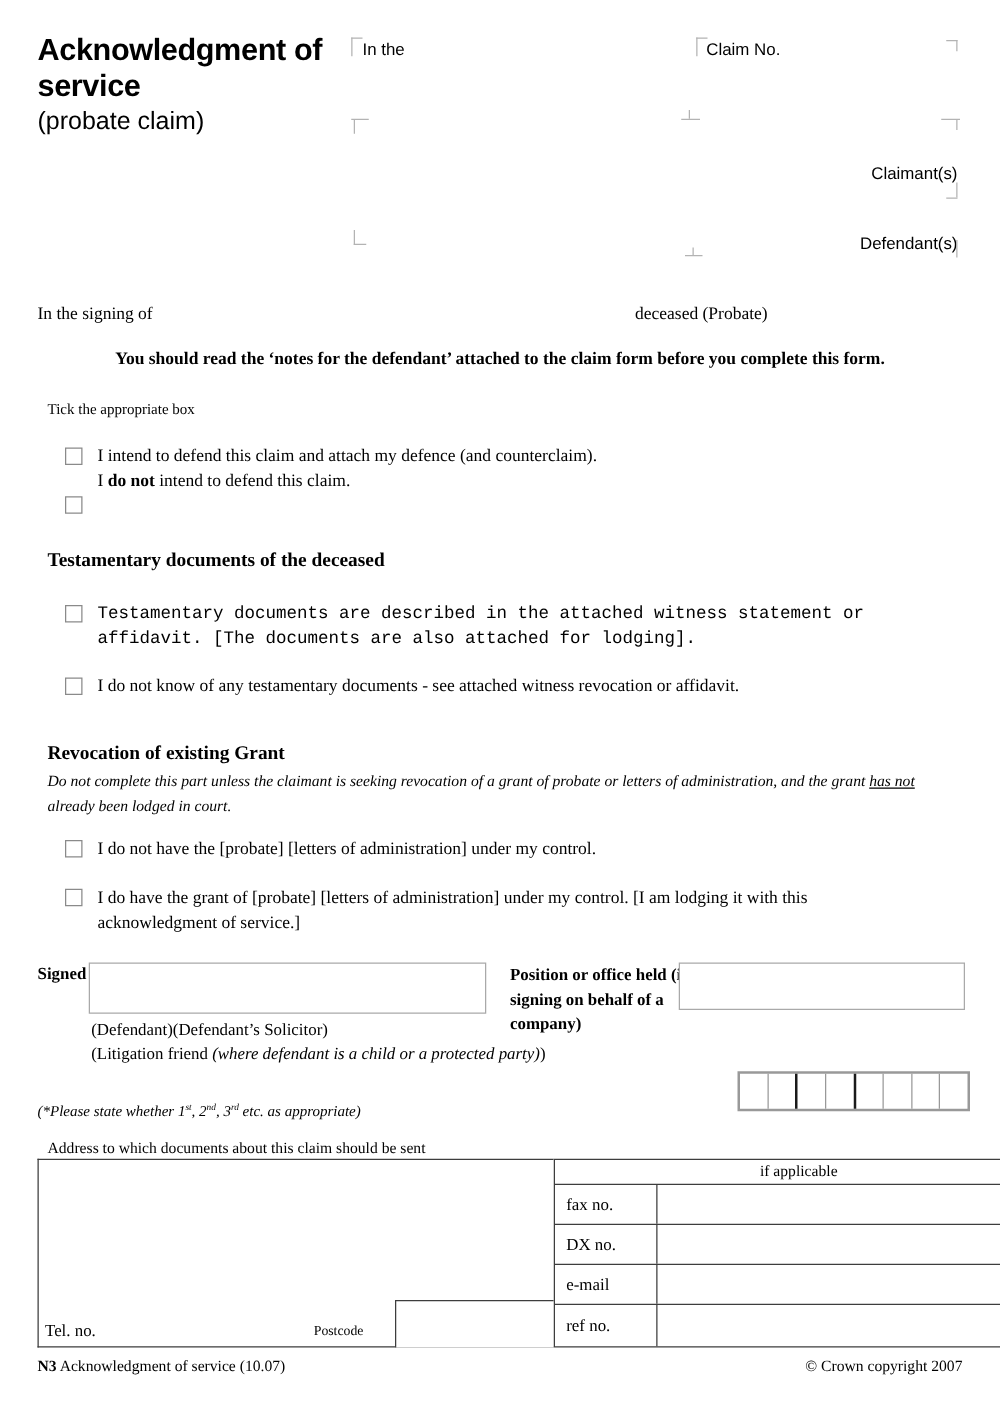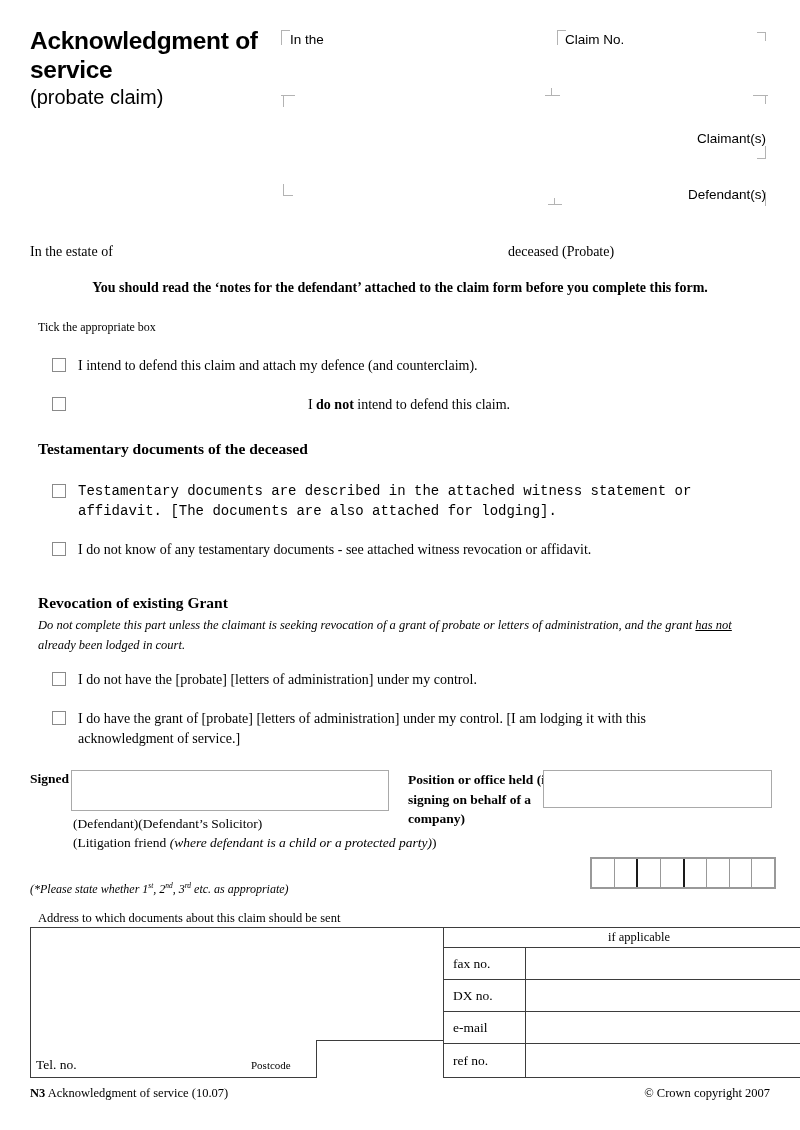--- a/index.html
+++ b/index.html
@@ -82,33 +82,33 @@
   <div class="tick" style="left:753px;top:95px;width:15px;height:1px;"></div>
   <div class="tick" style="left:765px;top:96px;width:1px;height:8px;"></div>
   <div class="tick" style="left:765px;top:146px;width:1px;height:12px;"></div>
   <div class="tick" style="left:757px;top:158px;width:9px;height:1px;"></div>
   <div class="tick" style="left:283px;top:184px;width:1px;height:12px;"></div>
   <div class="tick" style="left:283px;top:195px;width:10px;height:1px;"></div>
   <div class="tick" style="left:548px;top:204px;width:14px;height:1px;"></div>
   <div class="tick" style="left:554px;top:198px;width:1px;height:6px;"></div>
   <div class="tick" style="left:765px;top:192px;width:1px;height:14px;"></div>
 
-  <div class="abs t14" style="left:30px;top:242px;">In the estate of</div>
+  <div class="abs t14" style="left:30px;top:242px;">In the signing of</div>
   <div class="field-zone" style="left:130px;top:240px;width:370px;height:20px;"></div>
   <div class="abs t14" style="left:508px;top:242px;">deceased (Probate)</div>
 
   <div class="abs b" style="left:30px;top:280px;width:740px;text-align:center;font-size:14px;">You should read the ‘notes for the defendant’ attached to the claim form before you complete this form.</div>
 
   <div class="abs" style="left:38px;top:320px;font-size:12px;">Tick the appropriate box</div>
 
   <span class="cb" style="top:358px;"></span>
   <div class="cb-label" style="top:356px;"><span>I intend to defend this claim and attach my defence (and counterclaim).</span></div>
 
   <span class="cb" style="top:397px;"></span>
-  <div class="cb-label" style="top:395px;text-align:center;"><span>I </span><span class="b">do not</span><span> intend to defend this claim.</span></div>
+  <div class="cb-label" style="top:376px;"><span>I </span><span class="b">do not</span><span> intend to defend this claim.</span></div>
 
   <div class="section-h" style="top:440px;">Testamentary documents of the deceased</div>
 
   <span class="cb" style="top:484px;"></span>
   <div class="cb-label" style="top:482px;font-family:Liberation Mono, monospace;"><span>Testamentary documents are described in the attached witness statement or affidavit. [The documents are also attached for lodging].</span></div>
 
   <span class="cb" style="top:542px;"></span>
   <div class="cb-label" style="top:540px;"><span>I do not know of any testamentary documents - see attached witness revocation or affidavit.</span></div>
 
   <div class="section-h" style="top:594px;">Revocation of existing Grant</div>

